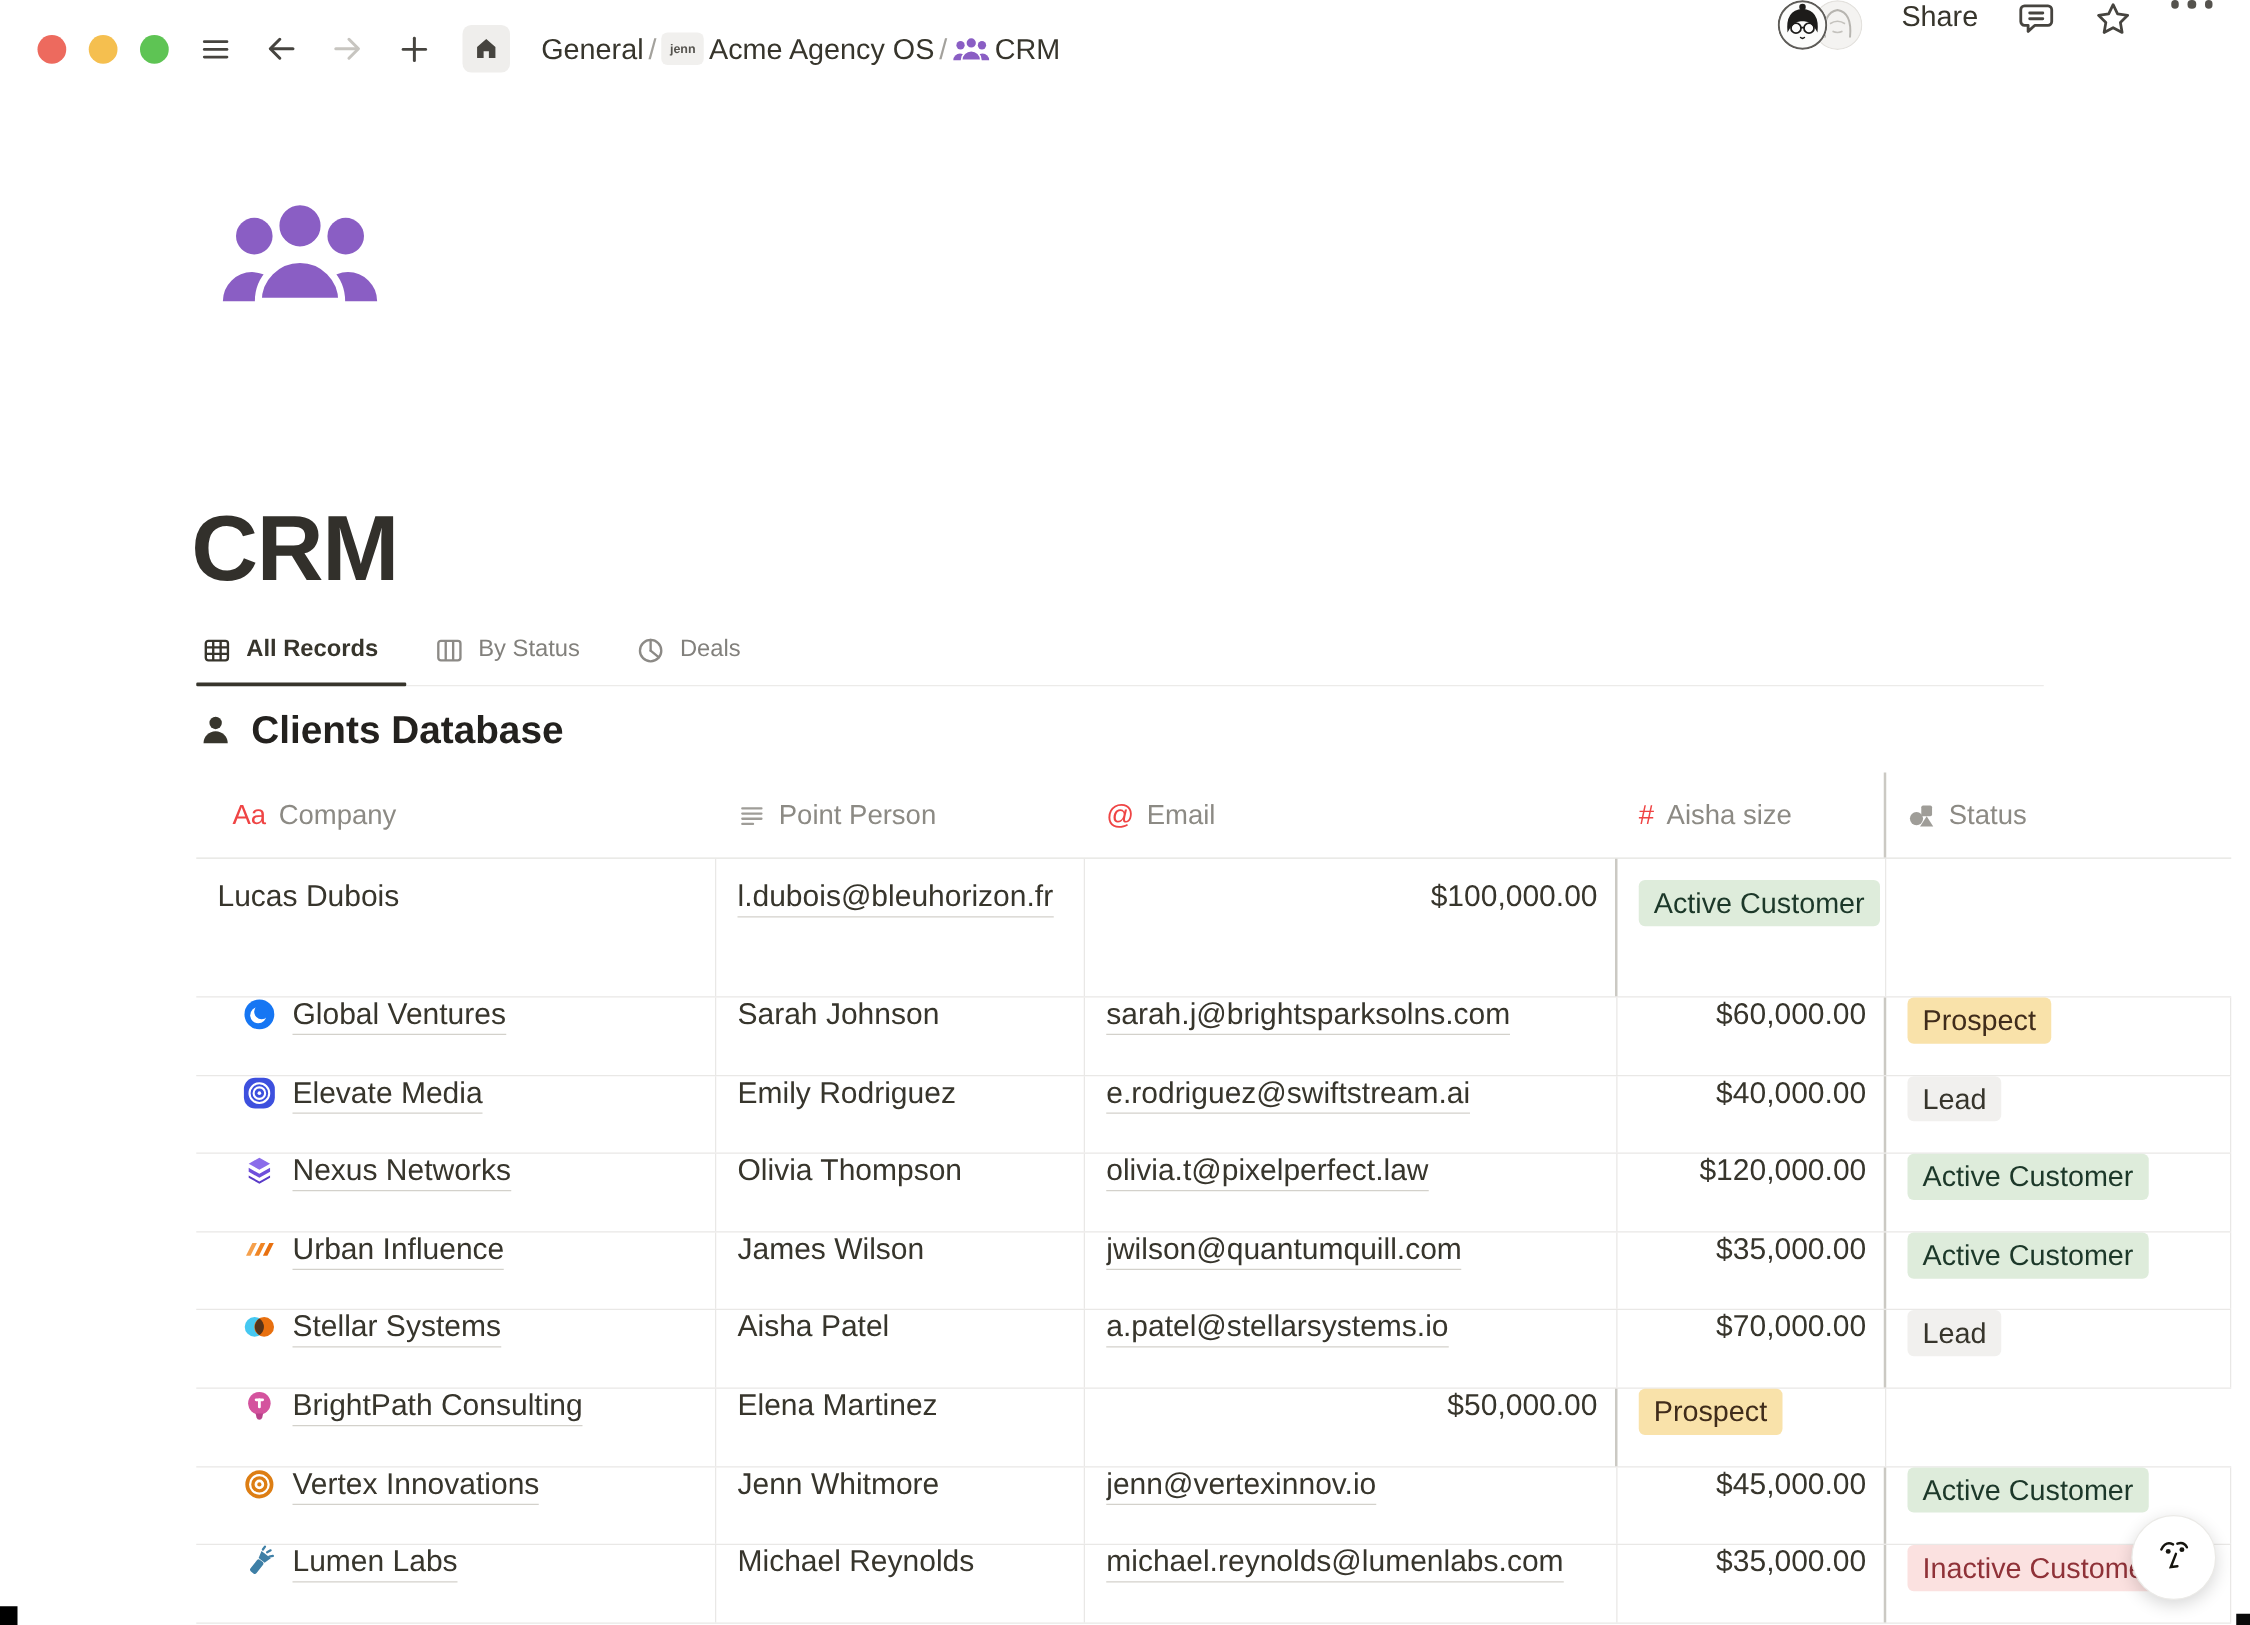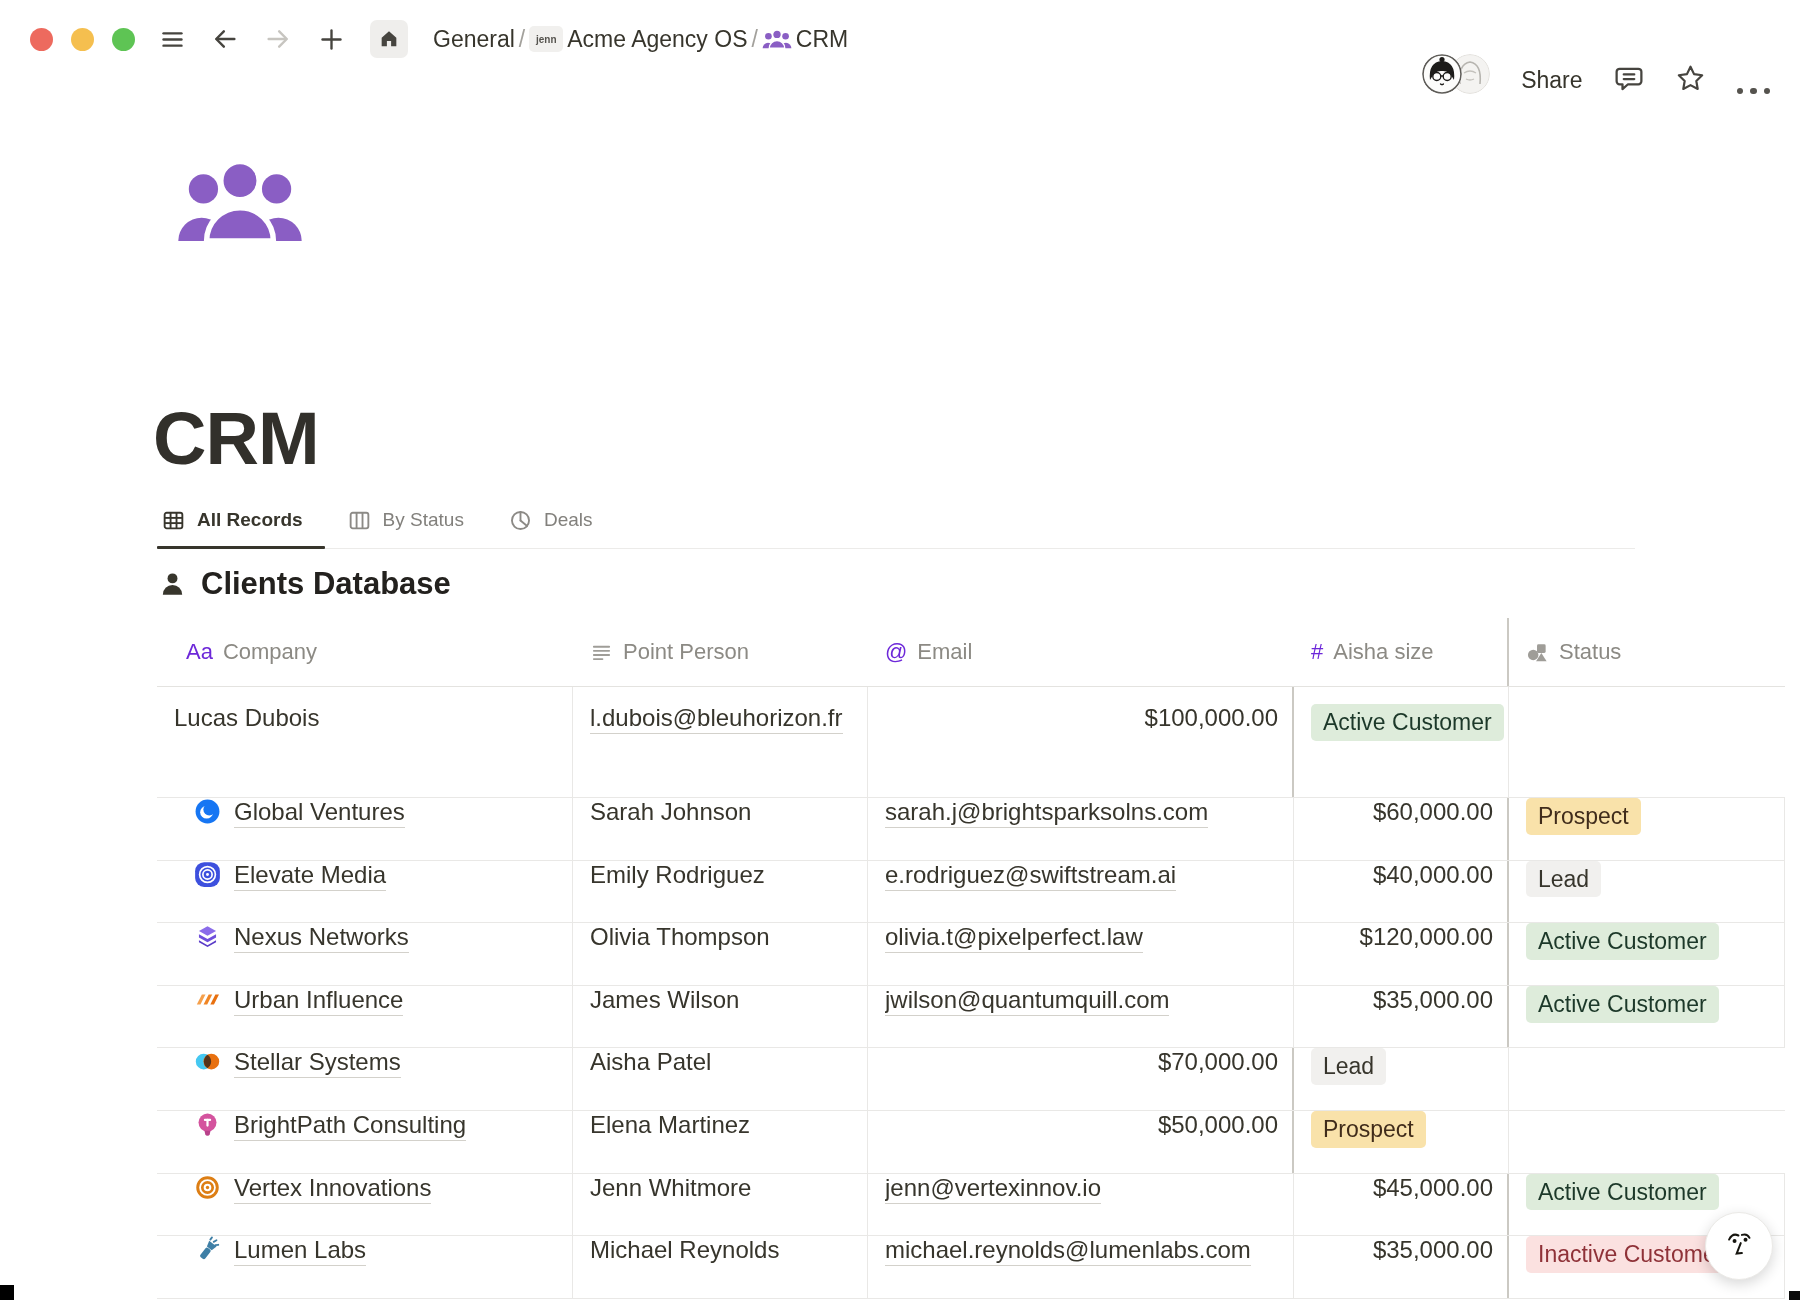--- a/index.html
+++ b/index.html
@@ -11,21 +11,21 @@
   .lights{position:absolute;left:30px;top:28px;display:flex;gap:18px;}
   .light{width:23px;height:23px;border-radius:50%;}
   .l-red{background:#ED6A5E;} .l-yellow{background:#F5BF4F;} .l-green{background:#5EC454;}
   .nav-icons{position:absolute;left:158px;top:0;height:78px;display:flex;align-items:center;gap:25px;}
   .nav-btn{width:28px;height:28px;display:flex;align-items:center;justify-content:center;}
   .chip{background:#efeeec;border-radius:7px;display:flex;align-items:center;justify-content:center;}
   .home-chip{width:38px;height:38px;}
   .crumbs{display:flex;align-items:center;gap:4px;font-size:23px;color:#37352c;margin-left:0px;}
   .crumb-sep{color:#a3a19c;}
   .acme-chip{width:34px;height:26px;border-radius:5px;background:#f1f0ee;font-size:10px;color:#55534e;font-weight:700;}
-  .topbar-right{position:absolute;right:30px;top:16px;height:78px;display:flex;align-items:flex-end;gap:31px;}
+  .topbar-right{position:absolute;right:30px;top:0;height:78px;display:flex;align-items:flex-start;gap:31px;}
   .avatars{display:flex;align-items:center;}
   .avatar{width:40px;height:40px;border-radius:50%;background:#fff;}
   .avatar-back{margin-left:-12px;z-index:0;}
   .avatar-front{z-index:1;}
   .share{font-size:23px;color:#37352c;}
   .dots{display:flex;gap:7px;align-items:center;}
   .dot{width:6.5px;height:6.5px;border-radius:50%;background:#55534e;}
 
   
   .page-icon{position:absolute;left:176px;top:158px;}
@@ -48,21 +48,21 @@
   .db-title{font-size:31px;font-weight:700;color:#23211e;}
 
   
   .table{position:absolute;left:157px;top:618px;width:1628px;}
   .trow{display:grid;grid-template-columns:416px 295px 426px 215px 276px;}
   .hrow{height:68px;border-bottom:1px solid #E4E3E0;}
   .hcell{display:flex;align-items:center;gap:10px;font-size:22px;color:#8c8a84;padding-left:17px;}
   .hcell.first{padding-left:29px;}
   .hcell.num{}
   .hcell.status-h{border-left:2px solid #CBC9C3;margin-left:-2px;}
-  .hicon{color:#6d28d9;font-size:22px;display:flex;align-items:center;}
+  .hicon{color:#ef4444;font-size:22px;display:flex;align-items:center;}
   .brow{border-bottom:1px solid #E9E8E6;}
   .brow .cell{display:flex;align-items:flex-start;font-size:24px;padding-left:17px;min-width:0;}
   .brow .cell.c1{border-right:1px solid #E9E8E6;padding-left:37px;gap:13px;}
   .brow .cell.c2{border-right:1px solid #E9E8E6;}
   .brow .cell.c3{border-right:1px solid #E9E8E6;}
   .brow .cell.c4{border-right:2px solid #CBC9C3;justify-content:flex-end;padding-right:14px;}
   .brow .cell.c5{border-right:1px solid #E9E8E6;}
   .row-tall{height:110px;}
   .row-std{height:61.6px;}
   .row-tall .cell{align-items:flex-start;padding-top:17px;}
@@ -407,20 +407,23 @@
       <span class="logo">
         <svg width="27" height="27" viewBox="0 0 24 24">
             <circle cx="8.6" cy="12" r="7" fill="#45C8F1"></circle>
             <circle cx="15.4" cy="12" r="7" fill="#E8700F"></circle>
             <path d="M12 6.1 A7 7 0 0 1 12 17.9 A7 7 0 0 1 12 6.1 Z" fill="#55331A"></path>
           </svg>
       </span>
       <span class="company-name">Stellar Systems</span>
     </div>
     <div class="cell c2">Aisha Patel</div>
+    <div class="cell c3">
+        <span class="email">a.patel@stellarsystems.io</span>
+      </div>
     <div class="cell c4">$70,000.00</div>
     <div class="cell c5">
         <span class="badge gray">Lead</span>
       </div>
   </div>
 
   <div class="trow brow row-std">
     <div class="cell c1">
       <span class="logo">
         <svg width="27" height="27" viewBox="0 0 24 24">

